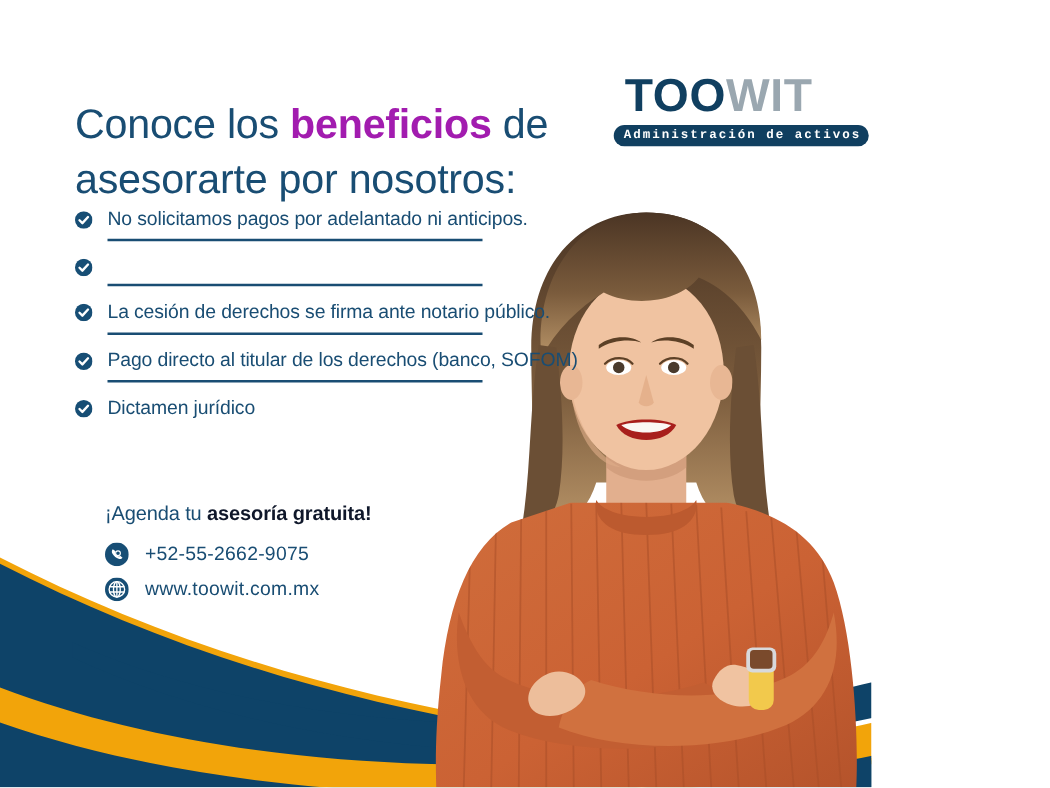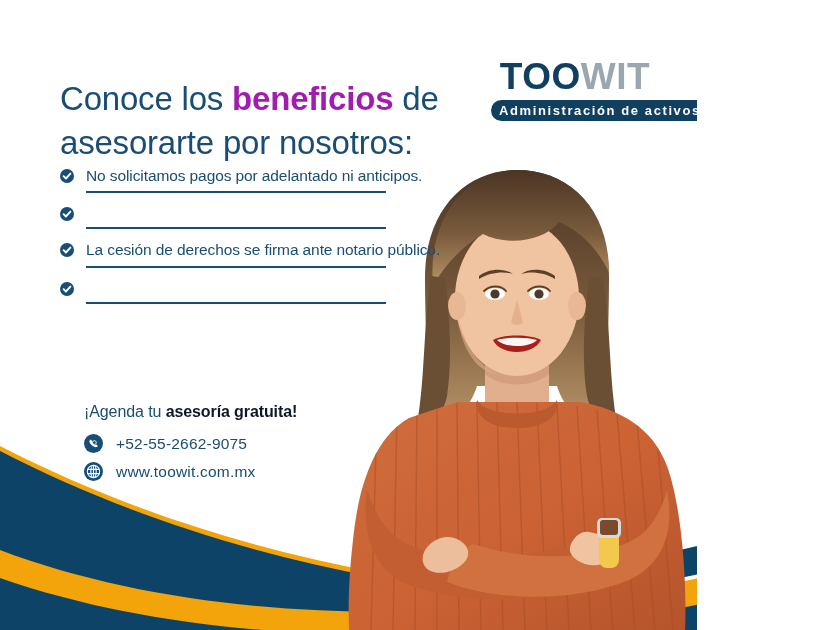--- a/index.html
+++ b/index.html
@@ -58,26 +58,27 @@
     line-height: 1;
     white-space: nowrap;
   }
   .logo-part-a { color: #103F60; }
   .logo-part-b { color: #9AA7B0; }
   .logo-tag {
     margin-top: 5px;
     background: #103F60;
     color: #ffffff;
     border-radius: 11px;
-    font-size: 13px;
+    font-size: 10px;
     letter-spacing: 1.6px;
     padding: 3px 6px 3px 8px;
     display: inline-block;
     white-space: nowrap;
     font-weight: bold;
+    font-family: Liberation Mono, monospace;
   }
 
   
   .heading {
     position: absolute;
     top: 55px;
     left: 60px;
     width: 500px;
     z-index: 5;
     font-size: 33px;
@@ -306,21 +307,32 @@
       <span class="benefit-text">La cesión de derechos se firma ante notario público.</span>
       <span class="rule"></span>
     </li>
     <li class="benefit-row">
       <span class="check-icon">
         <svg width="14" height="14" viewBox="0 0 14 14">
             <circle cx="7" cy="7" r="7" fill="#174E75"></circle>
             <path d="M3.6 7.2 L5.9 9.5 L10.4 4.6" stroke="#ffffff" stroke-width="1.9" fill="none" stroke-linecap="round" stroke-linejoin="round"></path>
           </svg>
       </span>
+      <span class="benefit-text">Pago directo al titular de los derechos (banco, SOFOM)</span>
       <span class="rule"></span>
+    </li>
+    <li class="benefit-row no-rule">
+      <span class="check-icon">
+        <svg width="14" height="14" viewBox="0 0 14 14">
+            <circle cx="7" cy="7" r="7" fill="#174E75"></circle>
+            <path d="M3.6 7.2 L5.9 9.5 L10.4 4.6" stroke="#ffffff" stroke-width="1.9" fill="none" stroke-linecap="round" stroke-linejoin="round"></path>
+          </svg>
+      </span>
+      <span class="benefit-text">Dictamen jurídico</span>
+
     </li>
   </ul>
 
   <div class="cta"><span>¡Agenda tu </span><span class="hl">asesoría gratuita!</span></div>
 
   <div class="contacts">
     <div class="contact-row">
       <span class="contact-icon">
         <svg width="19" height="19" viewBox="0 0 19 19">
             <circle cx="9.5" cy="9.5" r="9.5" fill="#174E75"></circle>

